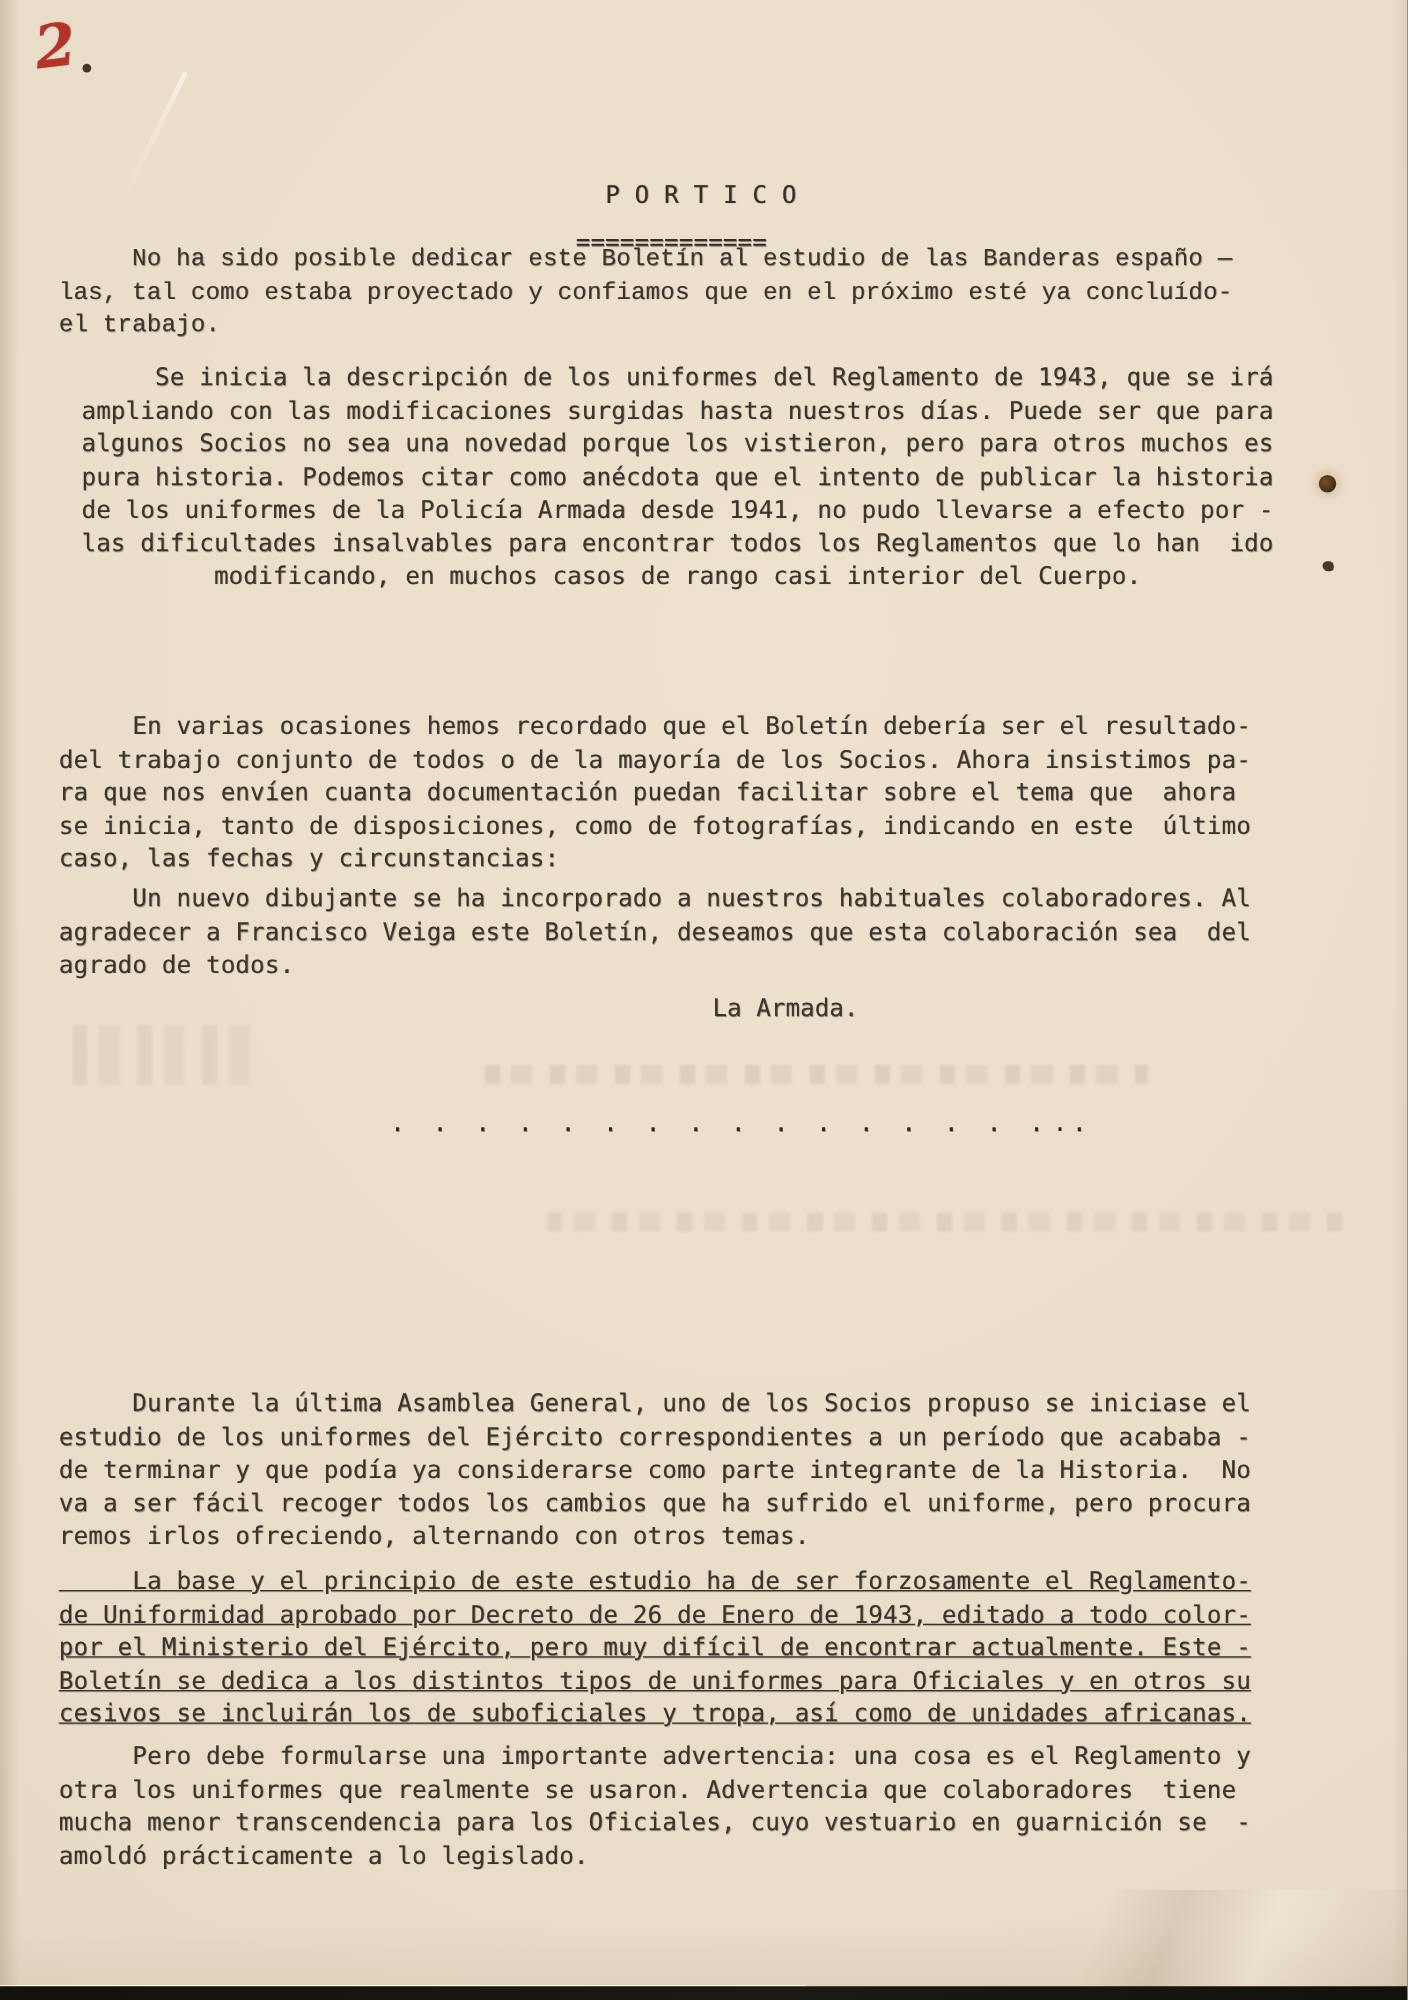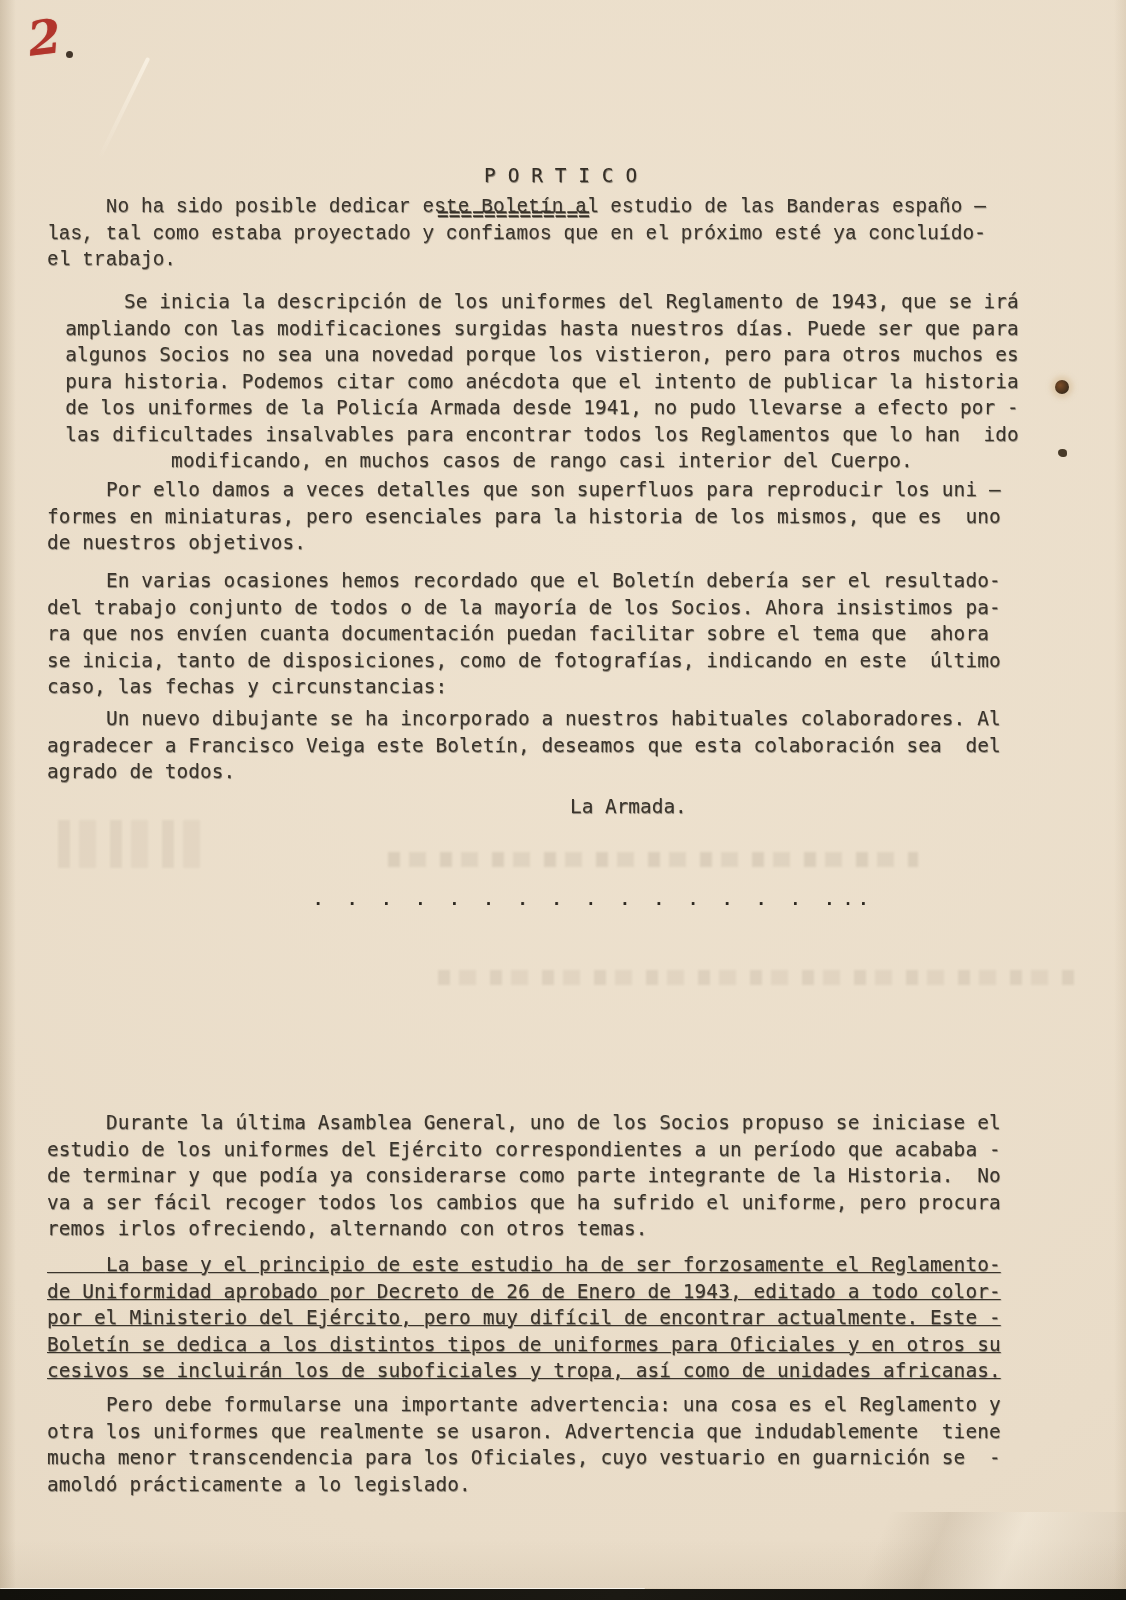--- a/index.html
+++ b/index.html
@@ -150,38 +150,35 @@
 
 <div class="page">
 
   <div class="pagenum">2</div>
   <div class="pagenum-dot"></div>
 
   <div class="crease-topleft"></div>
   <div class="speck-1"></div>
   <div class="speck-2"></div>
 
-  <div class="heading" style="left:437px; top:146px; ">
+  <div class="heading" style="left:437px; top:126px; text-align:center;">
     <span>P O R T I C O</span>
     <span class="underline-row">=============</span>
   </div>
 
   <div class="tw" style="top:194px;font-family:Liberation Mono, monospace;">     No ha sido posible dedicar este Boletín al estudio de las Banderas españo —
 las, tal como estaba proyectado y confiamos que en el próximo esté ya concluído-
 el trabajo.</div>
   <div class="tw" style="top:289px;text-align:center;">     Se inicia la descripción de los uniformes del Reglamento de 1943, que se irá
 ampliando con las modificaciones surgidas hasta nuestros días. Puede ser que para
 algunos Socios no sea una novedad porque los vistieron, pero para otros muchos es
 pura historia. Podemos citar como anécdota que el intento de publicar la historia
 de los uniformes de la Policía Armada desde 1941, no pudo llevarse a efecto por -
 las dificultades insalvables para encontrar todos los Reglamentos que lo han  ido
 modificando, en muchos casos de rango casi interior del Cuerpo.</div>
-  <div class="tw" style="top:477px;">     Por ello damos a veces detalles que son superfluos para reproducir los uni —
-formes en miniaturas, pero esenciales para la historia de los mismos, que es  uno
-de nuestros objetivos.</div>
   <div class="tw" style="top:706px;">     Un nuevo dibujante se ha incorporado a nuestros habituales colaboradores. Al
 agradecer a Francisco Veiga este Boletín, deseamos que esta colaboración sea  del
 agrado de todos.</div>
   <div class="tw" style="top:568px;">     En varias ocasiones hemos recordado que el Boletín debería ser el resultado-
 del trabajo conjunto de todos o de la mayoría de los Socios. Ahora insistimos pa-
 ra que nos envíen cuanta documentación puedan facilitar sobre el tema que  ahora
 se inicia, tanto de disposiciones, como de fotografías, indicando en este  último
 caso, las fechas y circunstancias:</div>
 
   <div class="signature">La Armada.</div>
@@ -199,21 +196,21 @@
 estudio de los uniformes del Ejército correspondientes a un período que acababa -
 de terminar y que podía ya considerarse como parte integrante de la Historia.  No
 va a ser fácil recoger todos los cambios que ha sufrido el uniforme, pero procura
 remos irlos ofreciendo, alternando con otros temas.</div>
   <div class="tw" style="top:1252px;text-decoration:underline;">     La base y el principio de este estudio ha de ser forzosamente el Reglamento-
 de Uniformidad aprobado por Decreto de 26 de Enero de 1943, editado a todo color-
 por el Ministerio del Ejército, pero muy difícil de encontrar actualmente. Este -
 Boletín se dedica a los distintos tipos de uniformes para Oficiales y en otros su
 cesivos se incluirán los de suboficiales y tropa, así como de unidades africanas.</div>
   <div class="tw" style="top:1392px;">     Pero debe formularse una importante advertencia: una cosa es el Reglamento y
-otra los uniformes que realmente se usaron. Advertencia que indudablemente  tiene
+otra los uniformes que realmente se usaron. Advertencia que colaboradores  tiene
 mucha menor transcendencia para los Oficiales, cuyo vestuario en guarnición se  -
 amoldó prácticamente a lo legislado.</div>
 
   <div class="fold-bottomright"></div>
   <div class="scan-strip-highlight"></div>
   <div class="scan-strip"></div>
 
 </div>
 
 </body></html>

